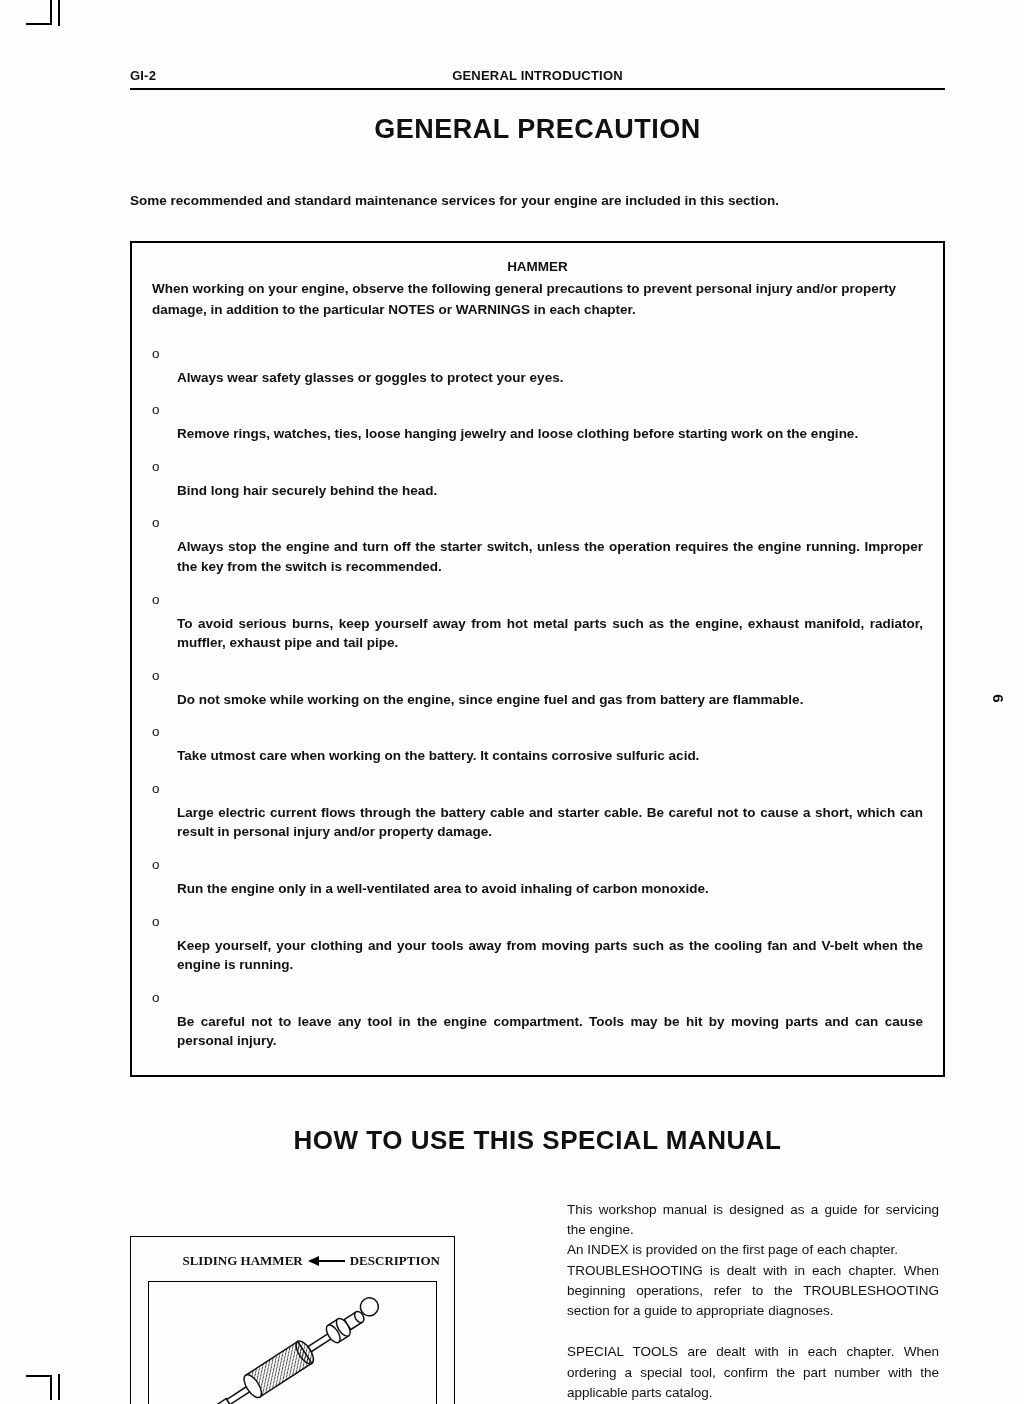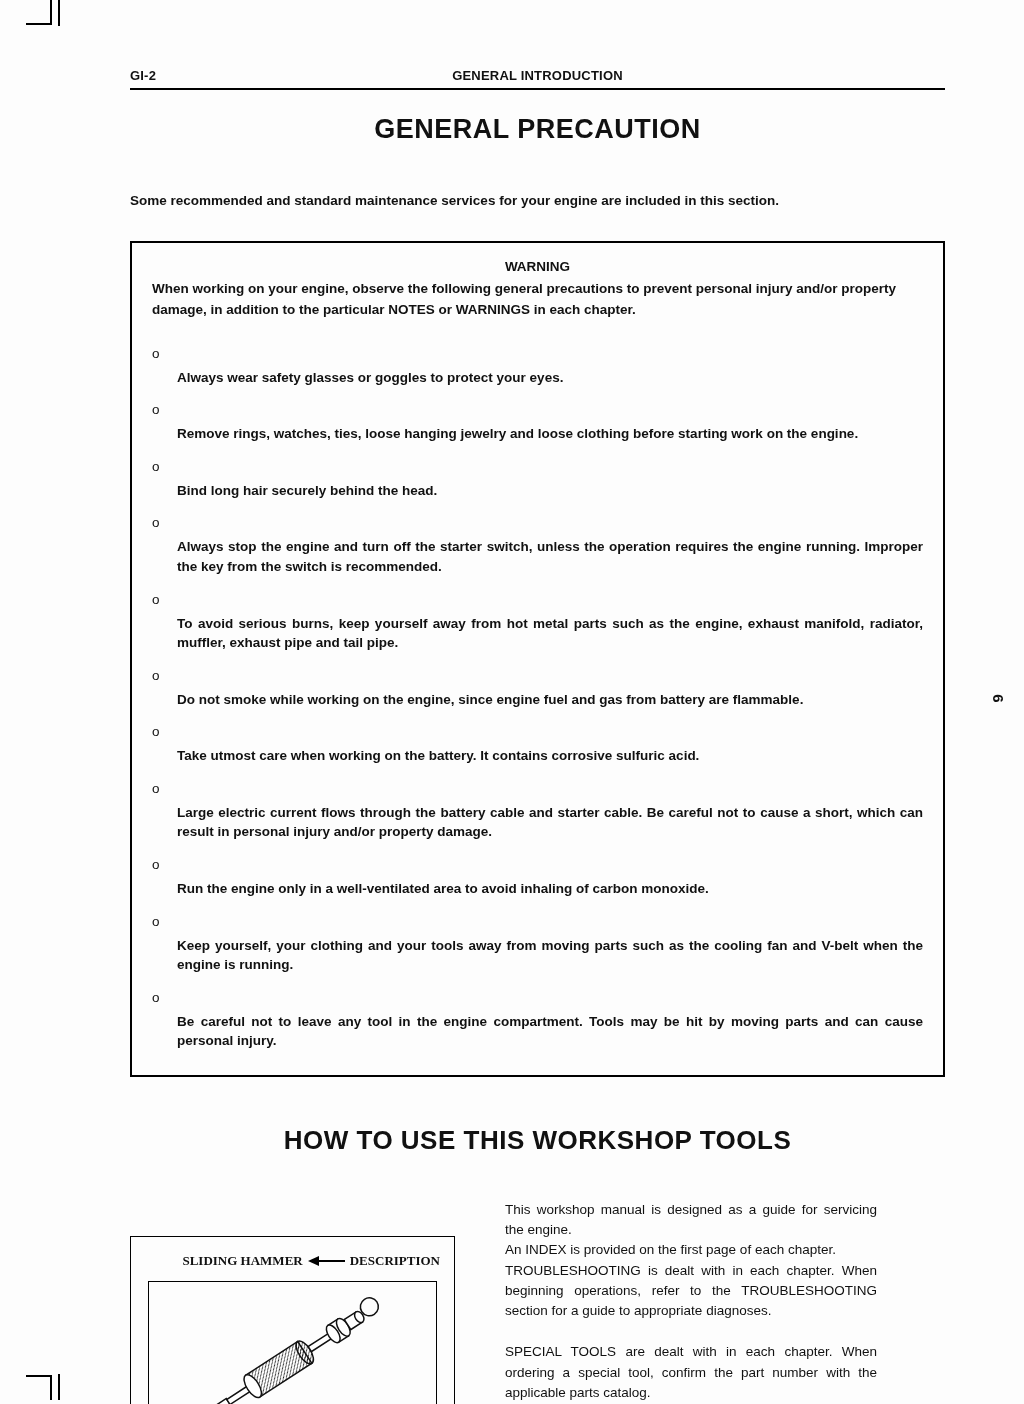--- a/index.html
+++ b/index.html
@@ -77,21 +77,21 @@
   .ln.long { width:74px; }
   .fig-inner {
     border:1.5px solid #000; height:150px; margin:12px 3px 16px;
     display:flex; align-items:center; justify-content:center;
   }
   .fig-code {
     font-size:17px; font-weight:normal;
     color:#222; margin:5px 4px 2px;
   }
 
-  .right-col { width:372px; margin-left:50px; font-size:13.5px; line-height:1.5; }
+  .right-col { width:372px; margin-left:112px; font-size:13.5px; line-height:1.5; }
   .right-col p { margin:0; text-align:justify; }
   .right-col p.gap { margin-top:21px; }
 
   
   .side-tab {
     position:absolute; top:690px; right:22px;
     font-size:15px; font-weight:bold;
     transform:rotate(90deg);
   }
 
@@ -124,21 +124,21 @@
       <span></span>
     </div>
 
     <div class="main-title">GENERAL PRECAUTION</div>
 
     <div class="intro">
       <p>Some recommended and standard maintenance services for your engine are included in this section.</p>
     </div>
 
     <div class="warning">
-      <div class="w-head">WARNING</div>
+      <div class="w-head">HAMMER</div>
       <div class="w-intro">When working on your engine, observe the following general precautions to prevent personal injury and/or property damage, in addition to the particular NOTES or WARNINGS in each chapter.</div>
       <div class="w-list">
         <div class="w-item">
           <span class="w-bullet">o</span>
           <span class="w-text">Always wear safety glasses or goggles to protect your eyes.</span>
         </div>
         <div class="w-item">
           <span class="w-bullet">o</span>
           <span class="w-text">Remove rings, watches, ties, loose hanging jewelry and loose clothing before starting work on the engine.</span>
         </div>
@@ -174,21 +174,21 @@
           <span class="w-bullet">o</span>
           <span class="w-text">Keep yourself, your clothing and your tools away from moving parts such as the cooling fan and V-belt when the engine is running.</span>
         </div>
         <div class="w-item">
           <span class="w-bullet">o</span>
           <span class="w-text">Be careful not to leave any tool in the engine compartment. Tools may be hit by moving parts and can cause personal injury.</span>
         </div>
       </div>
     </div>
 
-    <div class="howto-title">HOW TO USE THIS WORKSHOP TOOLS</div>
+    <div class="howto-title">HOW TO USE THIS SPECIAL MANUAL</div>
 
     <div class="columns">
 
       <div class="figure-box">
         <div class="fig-row top">
           <span>SLIDING HAMMER</span>
           <span class="arr">
             <span class="tri"></span>
               <span class="ln short"></span>
           </span>

